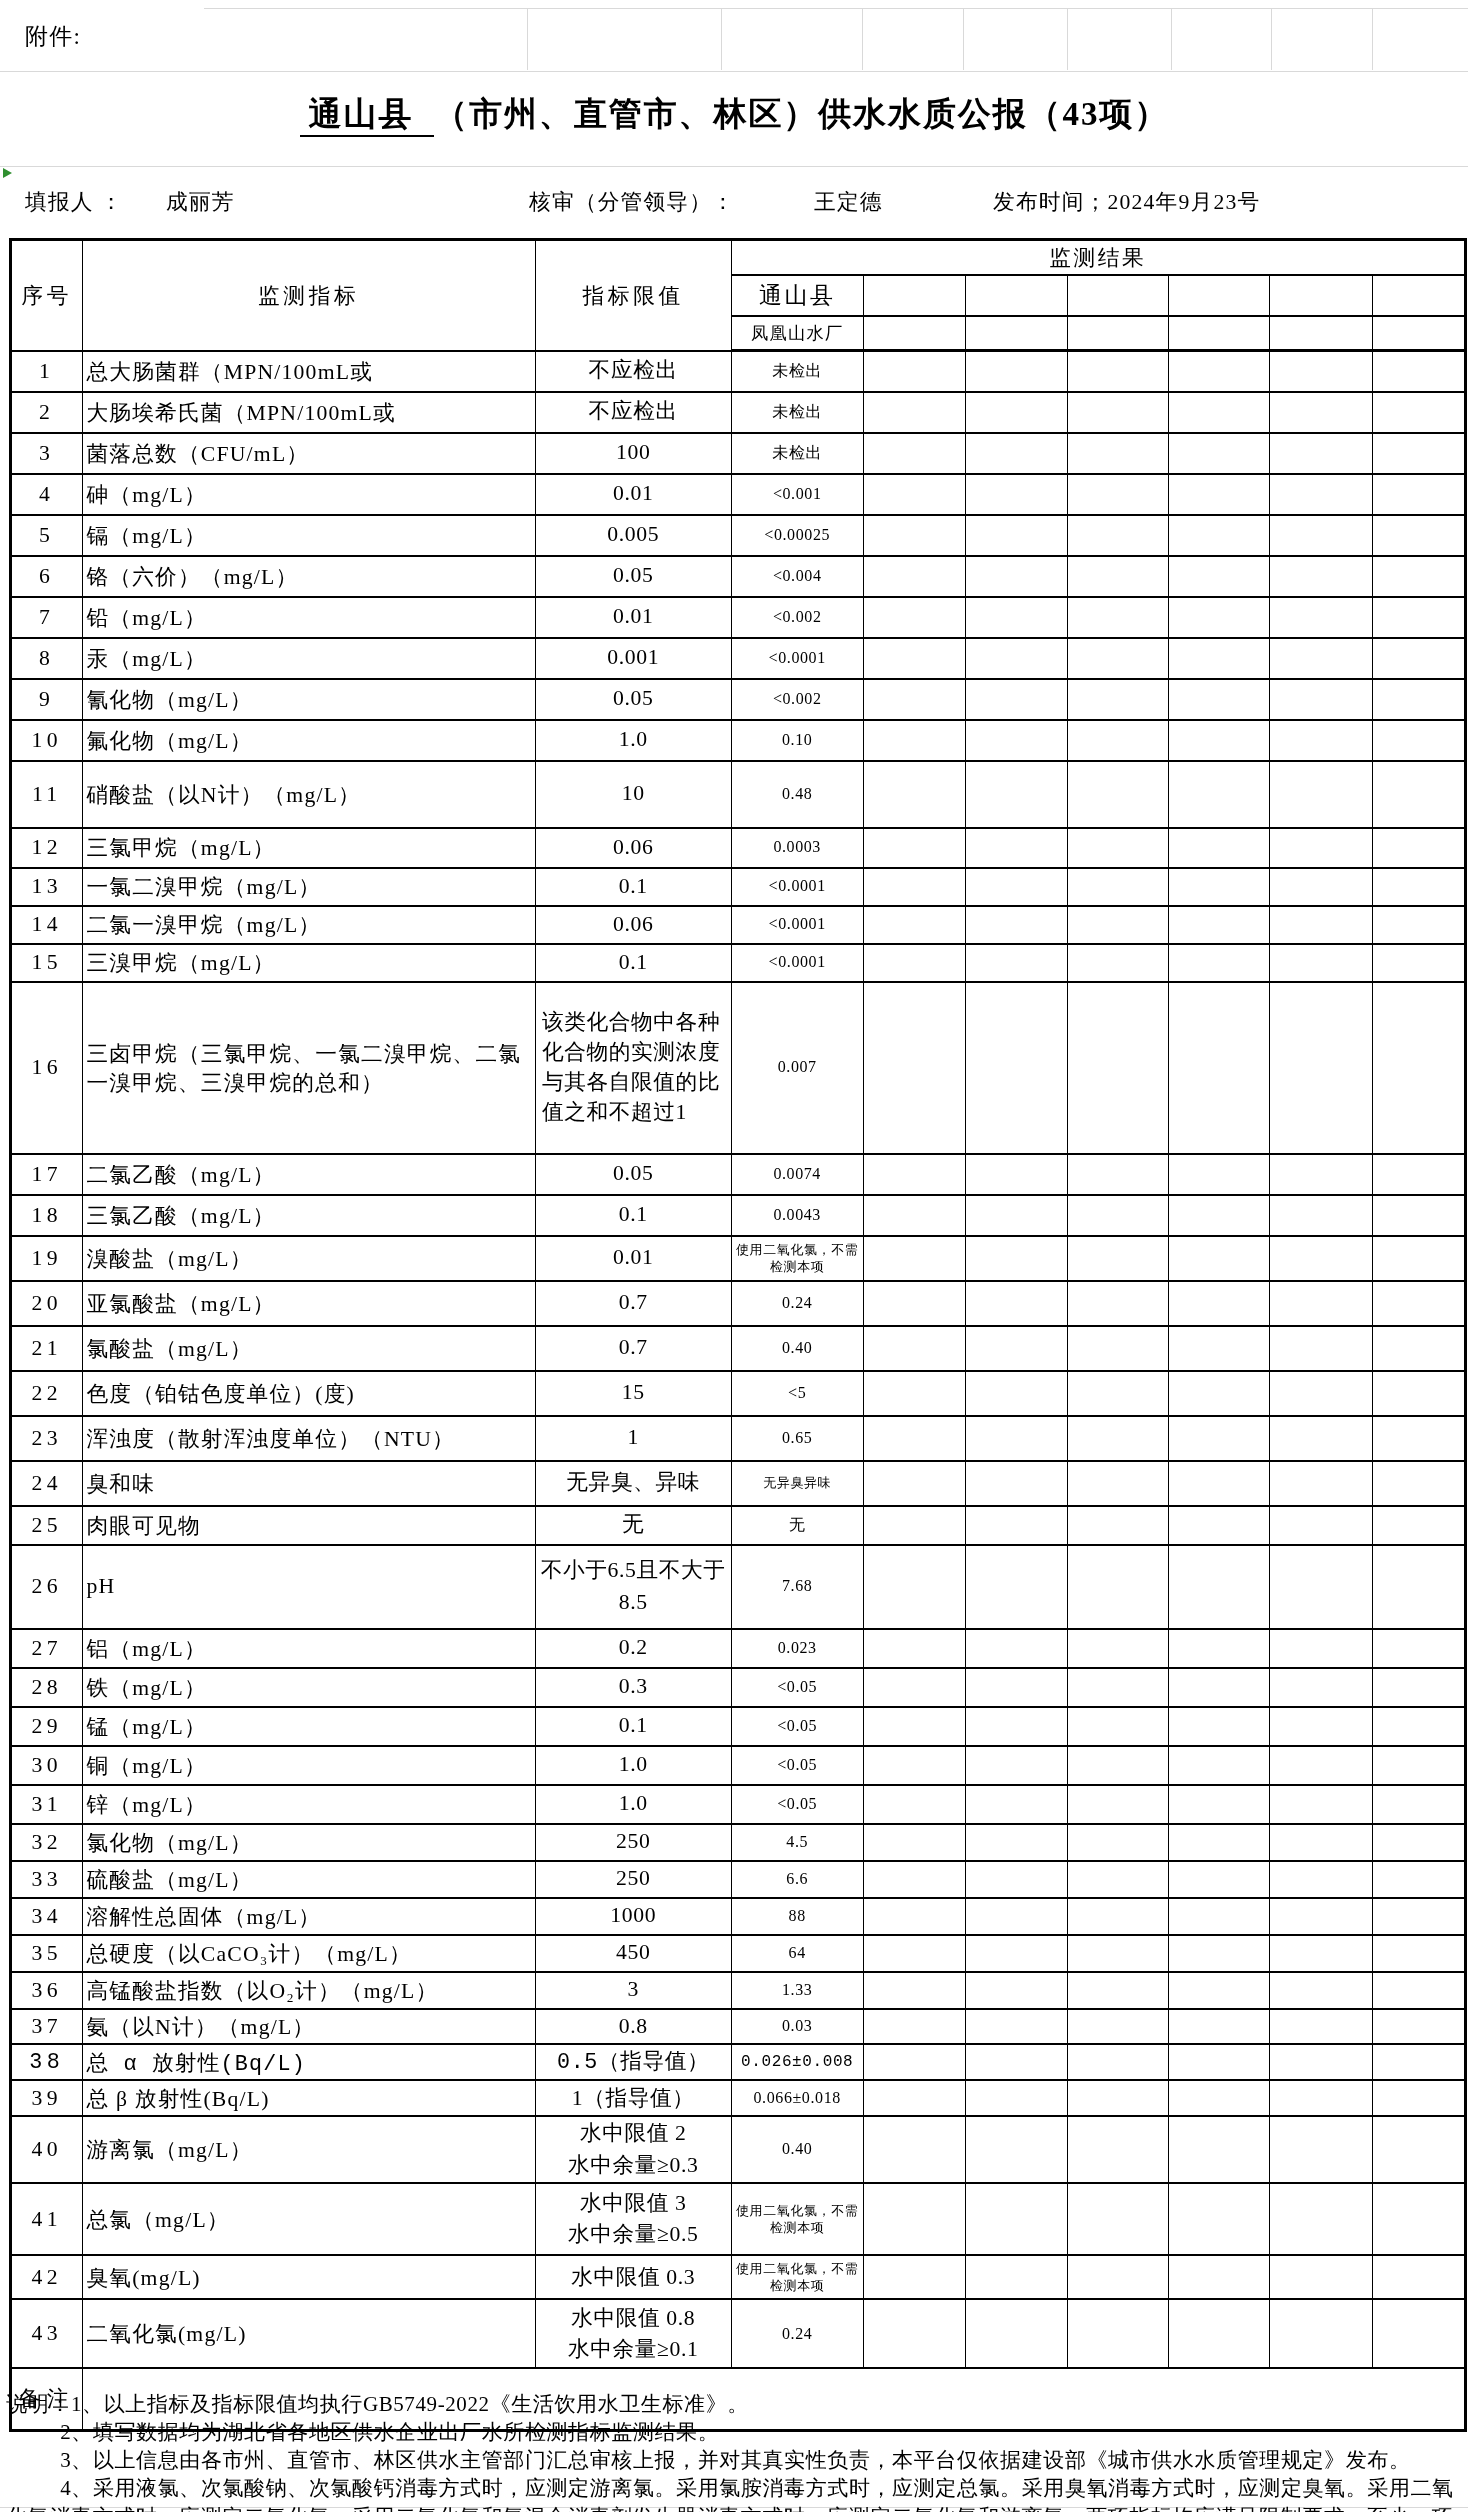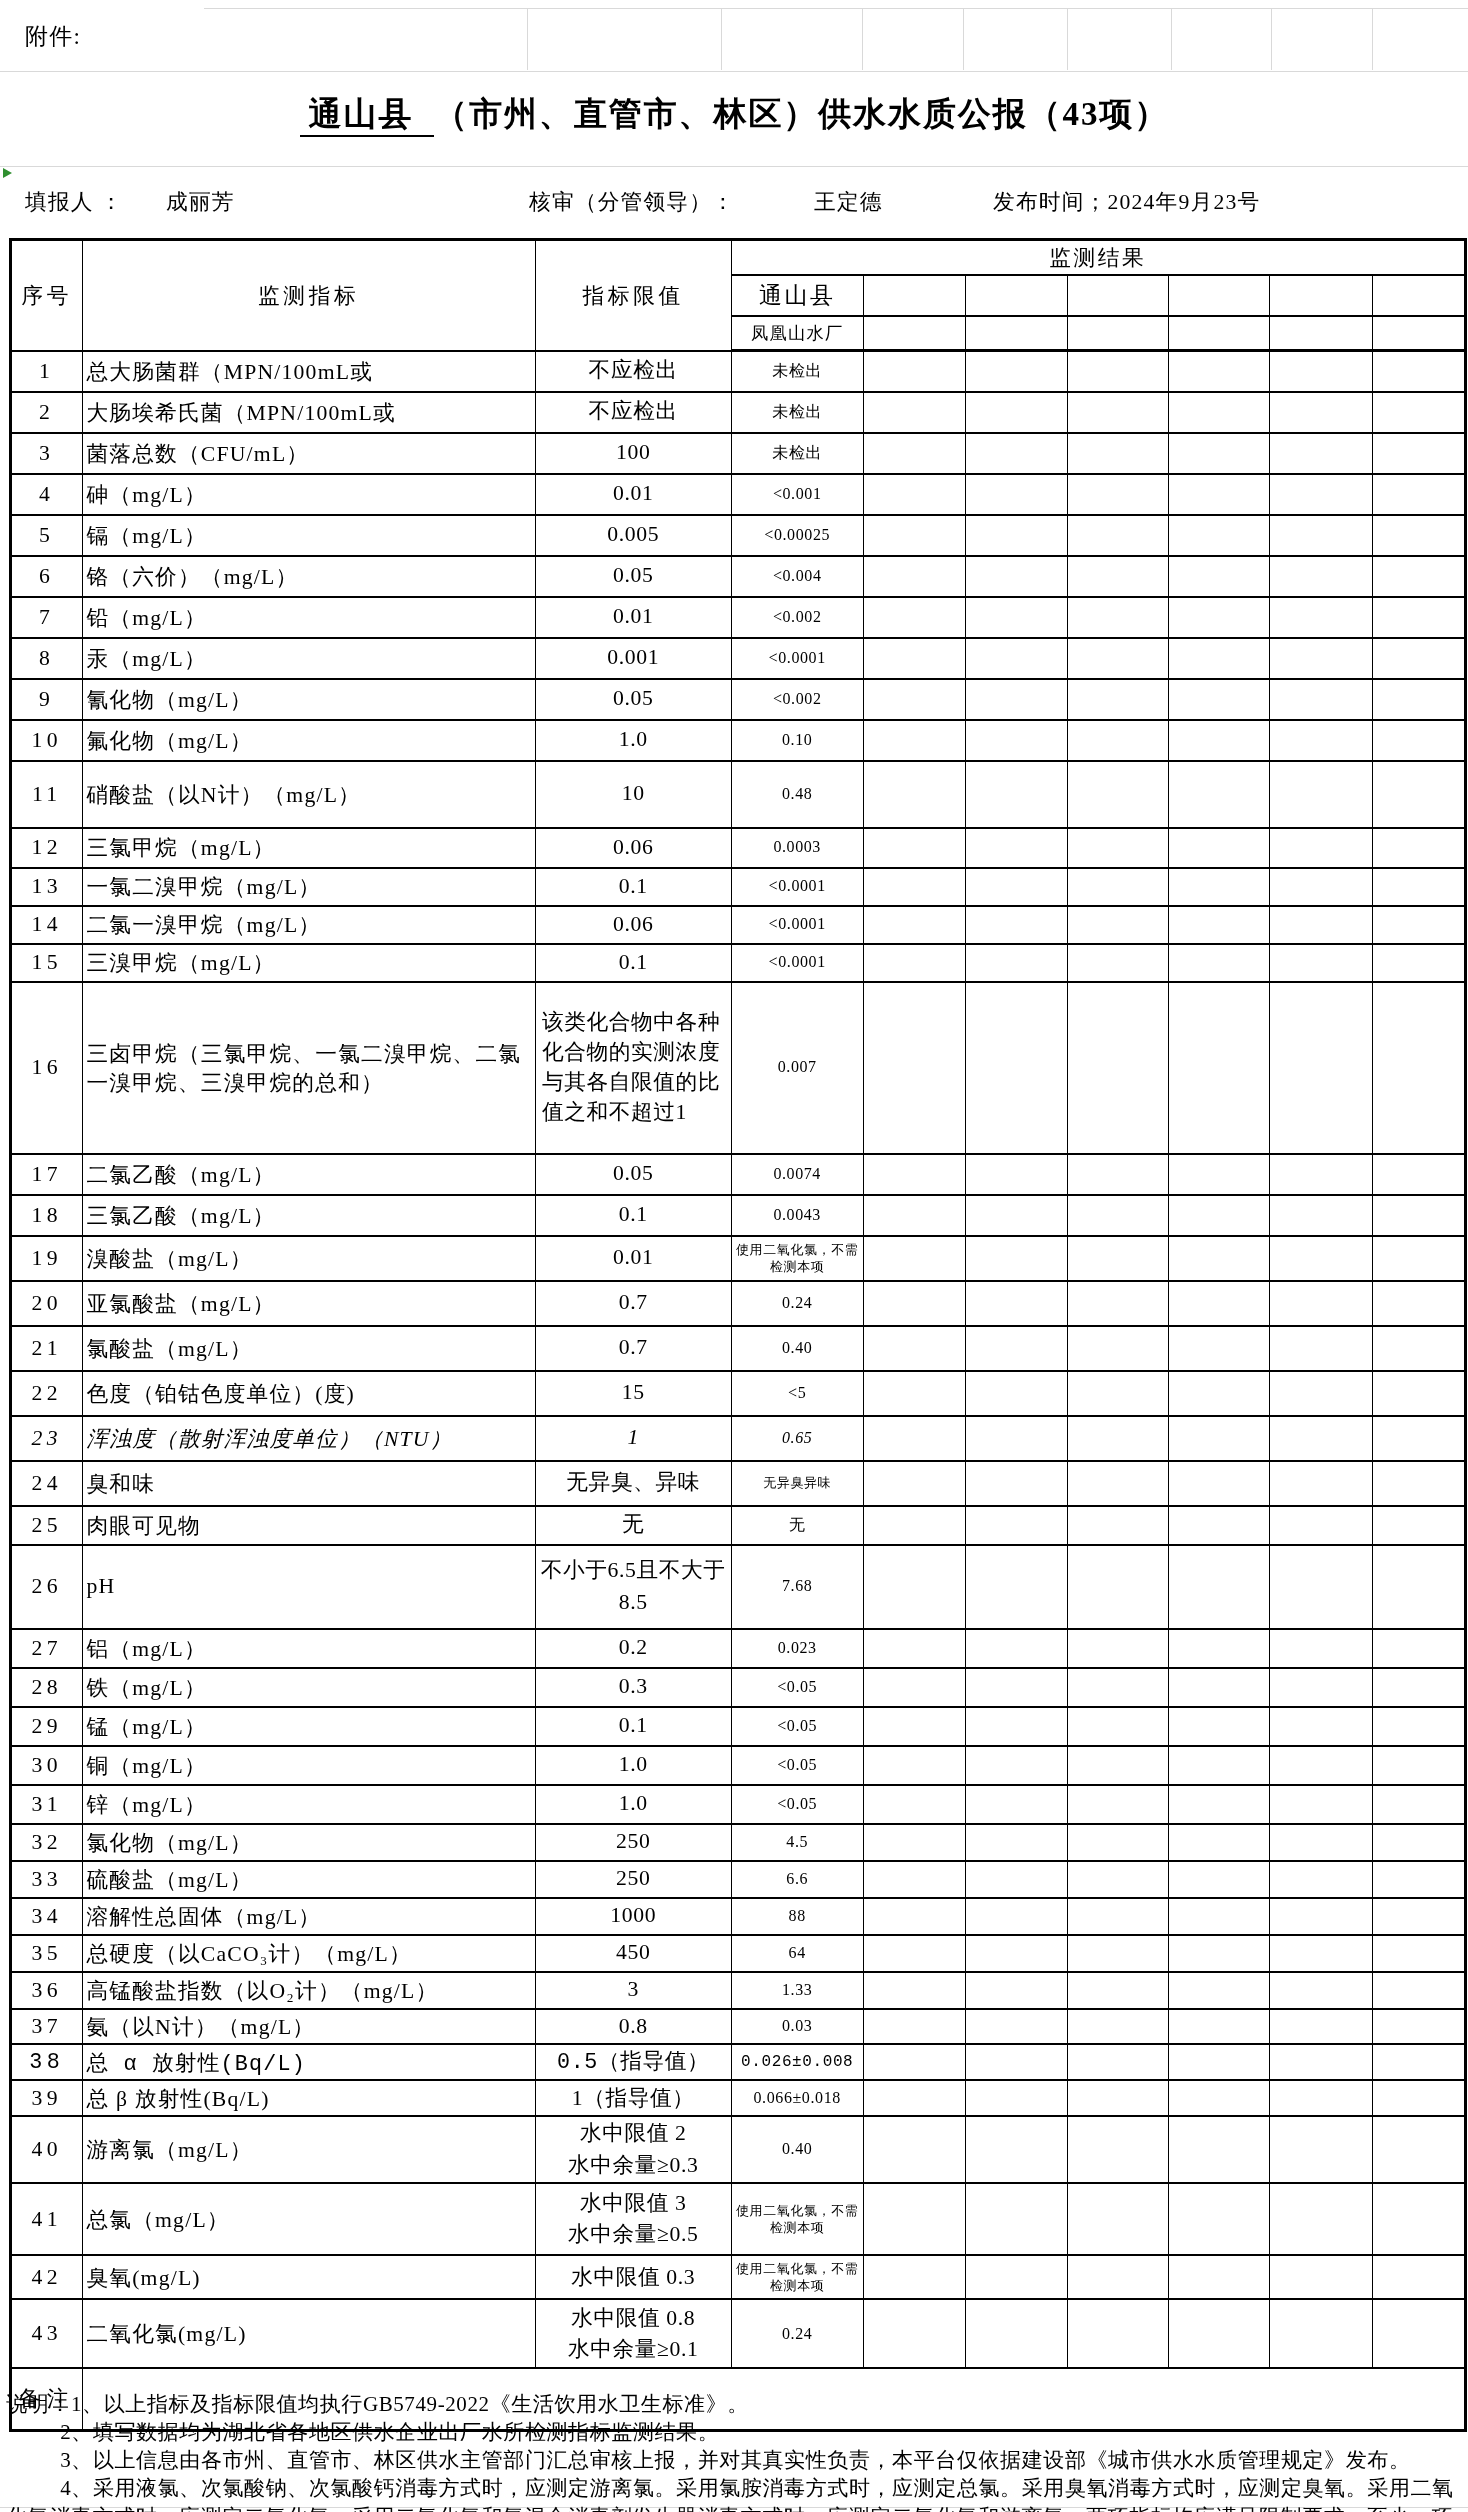--- a/index.html
+++ b/index.html
@@ -384,21 +384,21 @@
     <td class="c-ind">色度（铂钴色度单位）(度)</td>
     <td class="c-lim">15</td>
     <td class="c-res">&lt;5</td>
     <td class="res-empty"></td>
     <td class="res-empty"></td>
     <td class="res-empty"></td>
     <td class="res-empty"></td>
     <td class="res-empty"></td>
     <td class="res-empty"></td>
   </tr>
-        <tr style="height: 45px; font-style: italic;">
+        <tr style="height: 45px;">
     <td class="c-no">23</td>
     <td class="c-ind">浑浊度（散射浑浊度单位）（NTU）</td>
     <td class="c-lim">1</td>
     <td class="c-res">0.65</td>
     <td class="res-empty"></td>
     <td class="res-empty"></td>
     <td class="res-empty"></td>
     <td class="res-empty"></td>
     <td class="res-empty"></td>
     <td class="res-empty"></td>

